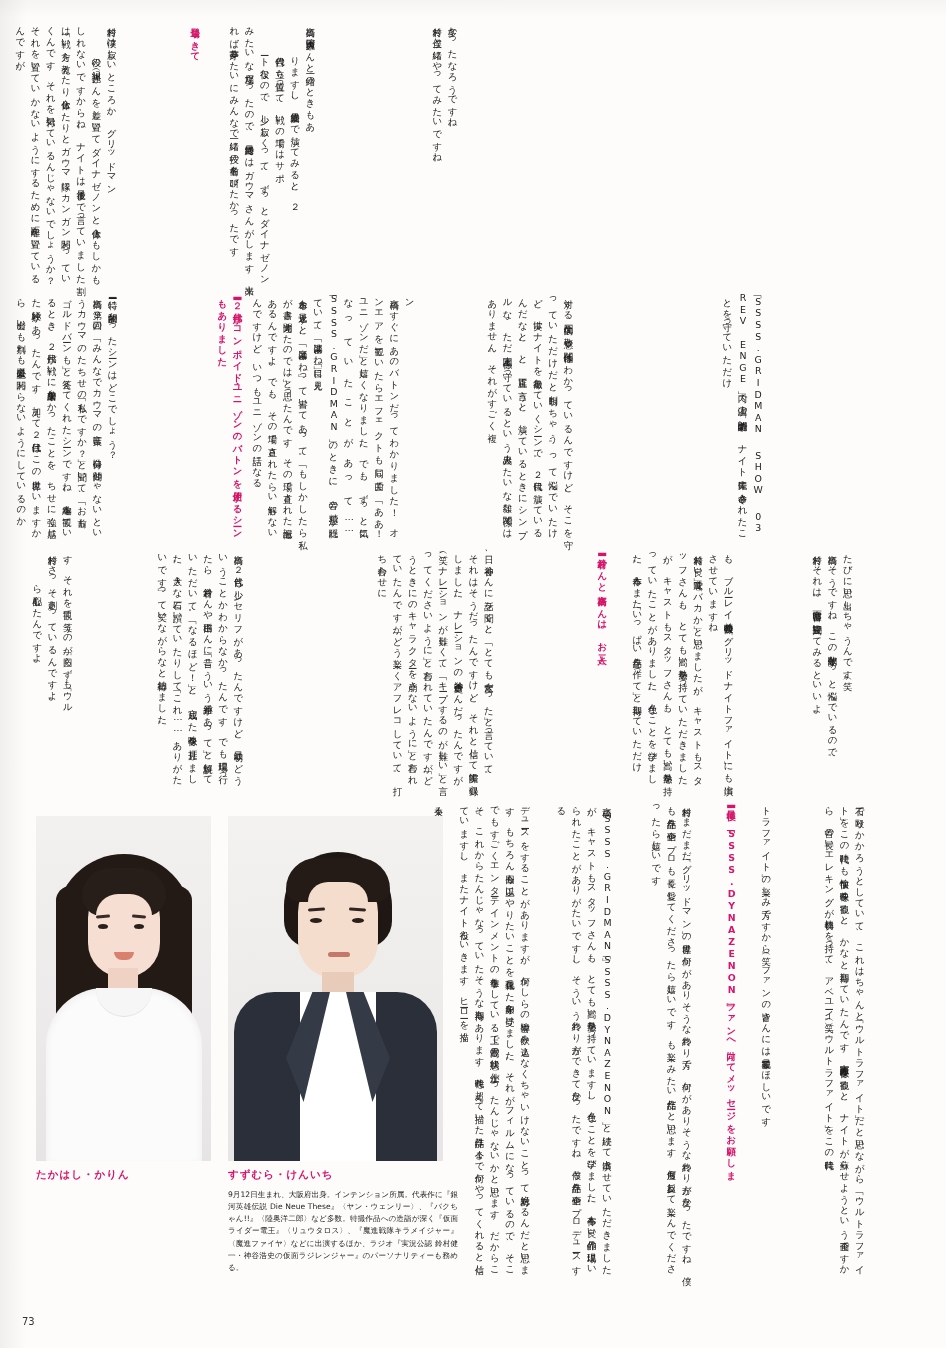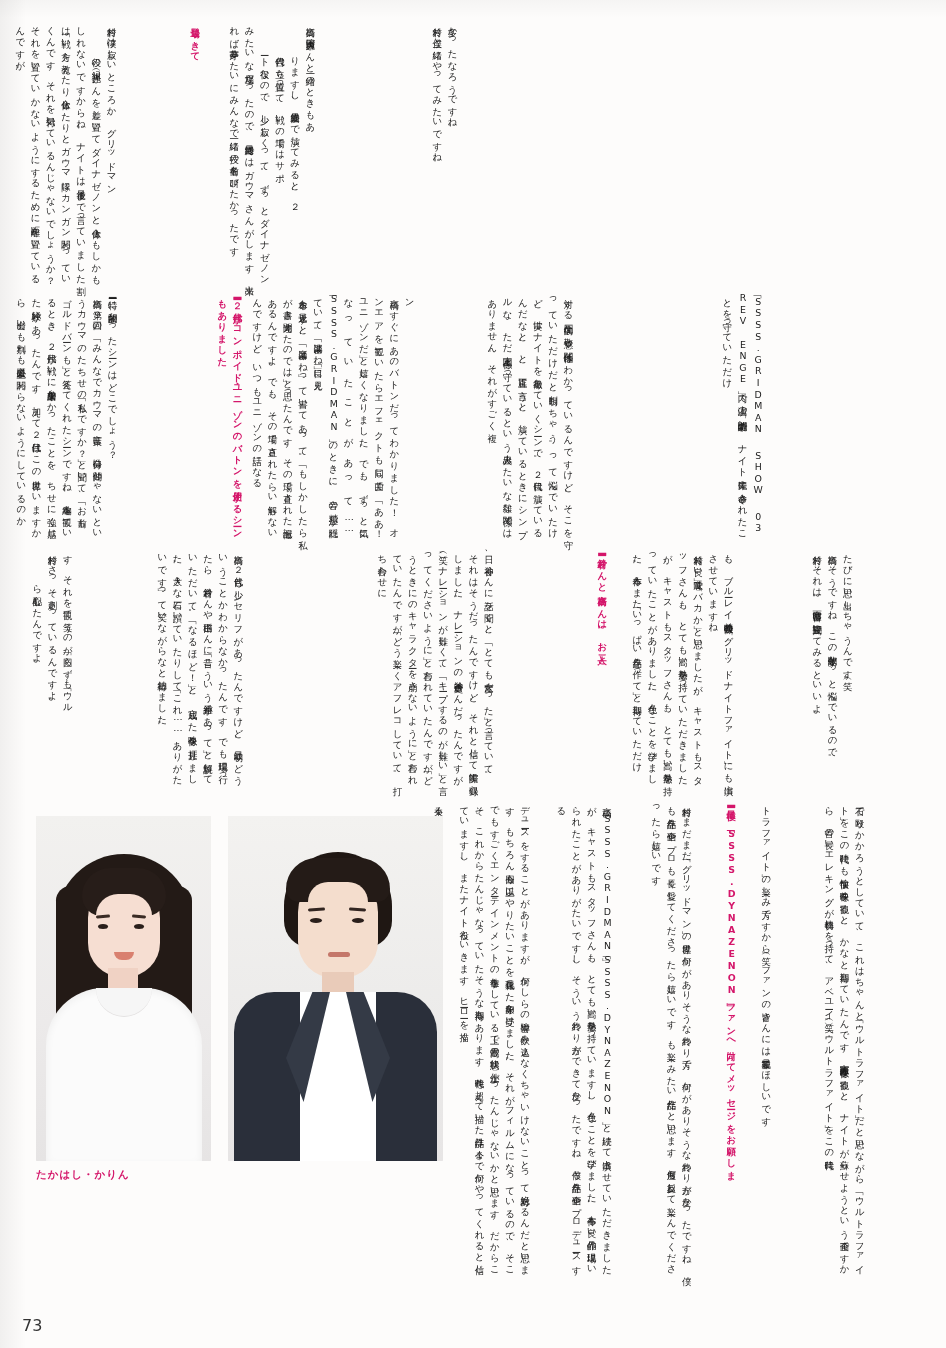--- a/index.html
+++ b/index.html
@@ -88,21 +88,21 @@
   .p2-jacket{position:absolute;left:6px;top:176px;width:203px;height:170px;background:#2a2f3a;border-radius:40px 40px 0 0;}
   .p2-jacket:after{content:"";position:absolute;left:70px;top:0;width:62px;height:170px;background:#fff;clip-path:polygon(50% 0,100% 30%,76% 100%,24% 100%,0 30%);}
   .p2-lapelL{position:absolute;left:58px;top:176px;width:44px;height:110px;background:#343a46;clip-path:polygon(60% 0,100% 0,40% 100%,0 60%);}
   .p2-lapelR{position:absolute;left:118px;top:176px;width:44px;height:110px;background:#343a46;clip-path:polygon(0 0,40% 0,100% 60%,60% 100%);}
   
   .cap{position:absolute;font-family:"DejaVu Sans",sans-serif;}
   #cap1{left:36px;top:1168px;width:186px;}
   #cap2{left:228px;top:1168px;width:230px;}
   .cap-name{color:#d4166a;font-size:10.5px;font-weight:bold;letter-spacing:1px;margin-bottom:7px;}
   .cap-body{font-size:7.6px;line-height:1.6;color:#222;text-align:justify;}
-  .folio{position:absolute;left:22px;top:1316px;font-size:16px;color:#333;}
+  .folio{position:absolute;left:22px;top:1316px;font-size:10px;color:#333;}
 </style>
 </head>
 <body>
 
 <div class="page">
 
   <div class="band" id="band1">
     <div class="col" style="width:170px">
       <div class="vtext">鈴村　僕は寂しいところか、グリッドマン
 　　　役の緑川（光）さんを差し置いてダイナゼノンと合体！もしかもしれないですからね。ナイトは最後まで言っていました割は「戦い方を教えたり合体したりとガウマ隊にカンガン関わっていくんです。それを気付いているんじゃないでしょうか？それを置いていかないようにするために距離を置いているんですが。</div>
@@ -228,15 +228,19 @@
       <div class="p2-jacket"></div>
       <div class="p2-shirt"></div>
       <div class="p2-lapelL"></div>
       <div class="p2-lapelR"></div>
     </div>
   </div>
 
   <div class="cap" id="cap1">
     <div class="cap-name">たかはし・かりん</div>
   </div>
+  <div class="cap" id="cap2">
+    <div class="cap-name">すずむら・けんいち</div>
+    <div class="cap-body">9月12日生まれ、大阪府出身。インテンション所属。代表作に『銀河英雄伝説 Die Neue These』〈ヤン・ウェンリー〉、『バクちゃん!!』〈陸奥洋二郎〉など多数。特撮作品への造詣が深く『仮面ライダー電王』〈リュウタロス〉、『魔進戦隊キラメイジャー』〈魔進ファイヤ〉などに出演するほか、ラジオ『実況公認 鈴村健一・神谷浩史の仮面ラジレンジャー』のパーソナリティーも務める。</div>
+  </div>
 
   <div class="folio">73</div>
 </div>
 
 </body></html>

